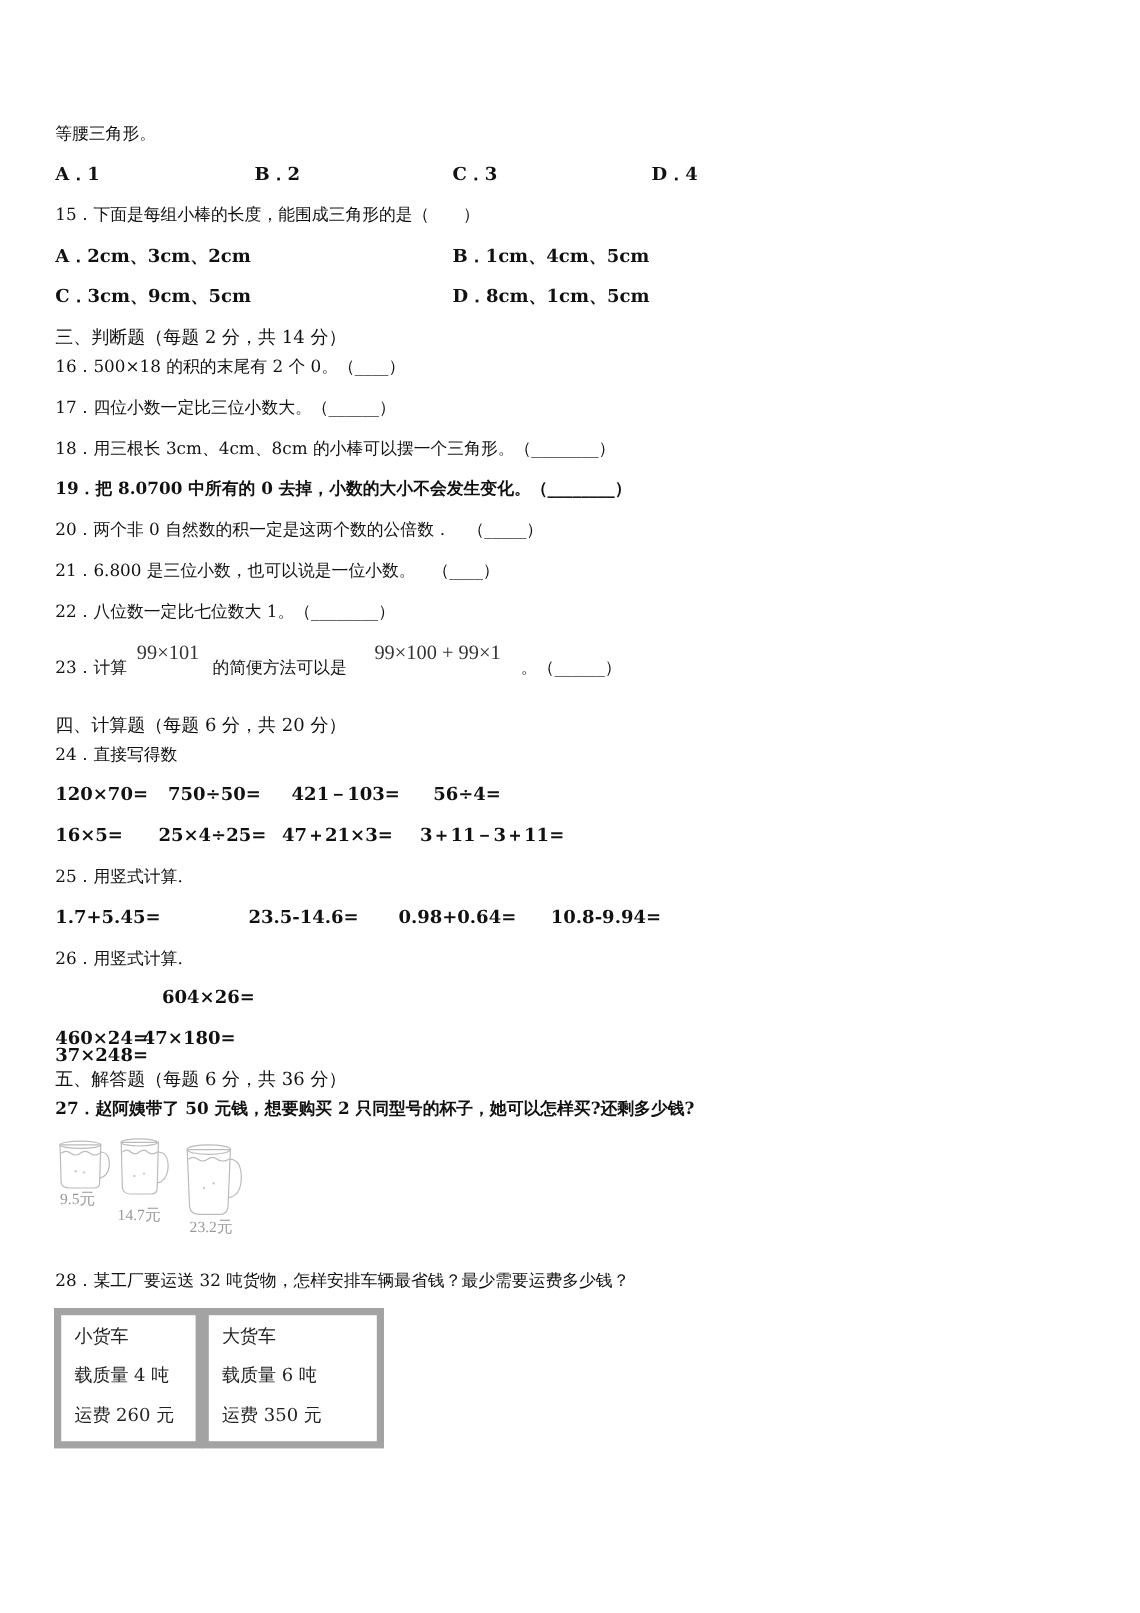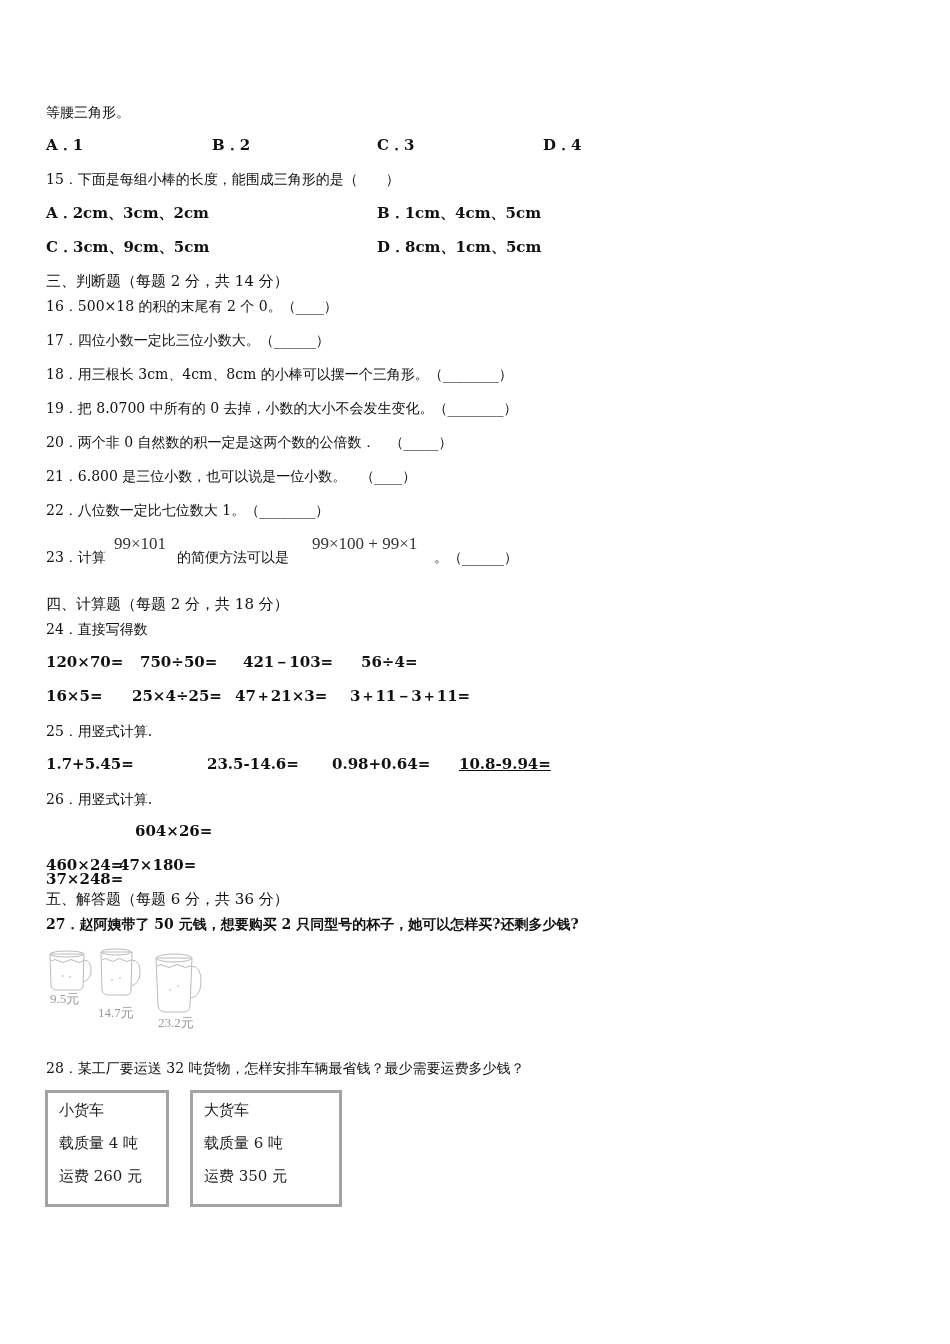--- a/index.html
+++ b/index.html
@@ -5,21 +5,21 @@
   html, body { margin: 0; padding: 0; background: #ffffff; }
   body { width: 950px; height: 1344px; position: relative; overflow: hidden;
          font-family: "DejaVu Serif", "Liberation Serif", serif; color: #111; }
   .ln { position: absolute; left: 46px; font-size: 14px; line-height: 18px; white-space: nowrap; }
   .opt { position: absolute; font-size: 15px; font-weight: bold; white-space: nowrap; line-height: 18px; }
   .sec { font-size: 15px; }
   .math { font-family: "Liberation Serif", "DejaVu Serif", serif; font-size: 17px; color: #333; position: absolute; white-space: nowrap; }
   .big { font-size: 14px; font-weight: bold; }
   .cups { position: absolute; left: 46px; top: 946px; width: 165px; height: 86px; }
   .cup-label { position: absolute; font-family: "Liberation Serif", serif; font-size: 13px; color: #999; white-space: nowrap; }
-  .truck-box { position: absolute; top: 1090px; height: 117px; border: 3px solid #a3a3a3; box-sizing: border-box; }
+  .truck-box { position: absolute; top: 1090px; height: 117px; border: 6px solid #a3a3a3; box-sizing: border-box; }
   .truck-box div { position: absolute; left: 11px; font-size: 15px; white-space: nowrap; color: #222; }
 </style>
 </head>
 <body>
 
 <div class="ln" style="top:103px;">等腰三角形。</div>
 <div class="opt" style="left:46px;top:136px;">A．1</div>
 <div class="opt" style="left:212px;top:136px;">B．2</div>
 <div class="opt" style="left:377px;top:136px;">C．3</div>
 <div class="opt" style="left:543px;top:136px;">D．4</div>
@@ -27,47 +27,47 @@
 <div class="ln" style="top:170px;">15．下面是每组小棒的长度，能围成三角形的是（　　）</div>
 <div class="opt" style="left:46px;top:204px;">A．2cm、3cm、2cm</div>
 <div class="opt" style="left:377px;top:204px;">B．1cm、4cm、5cm</div>
 <div class="opt" style="left:46px;top:238px;">C．3cm、9cm、5cm</div>
 <div class="opt" style="left:377px;top:238px;">D．8cm、1cm、5cm</div>
 
 <div class="ln sec" style="top:272px;">三、判断题（每题 2 分，共 14 分）</div>
 <div class="ln" style="top:297px;">16．500×18 的积的末尾有 2 个 0。（____）</div>
 <div class="ln" style="top:331px;">17．四位小数一定比三位小数大。（______）</div>
 <div class="ln" style="top:365px;">18．用三根长 3cm、4cm、8cm 的小棒可以摆一个三角形。（________）</div>
-<div class="ln" style="top:399px;">19．把 8.0700 中所有的 0 去掉，小数的大小不会发生变化。（________）</div>
+<div class="ln" style="top:399px;font-weight:bold;">19．把 8.0700 中所有的 0 去掉，小数的大小不会发生变化。（________）</div>
 <div class="ln" style="top:433px;">20．两个非 0 自然数的积一定是这两个数的公倍数．　（_____）</div>
 <div class="ln" style="top:467px;">21．6.800 是三位小数，也可以说是一位小数。　（____）</div>
 <div class="ln" style="top:501px;">22．八位数一定比七位数大 1。（________）</div>
 
 <div class="ln" style="top:548px;">23．计算</div>
 <div class="math" style="left:114px;top:534px;">99×101</div>
 <div class="ln" style="left:177px;top:548px;">的简便方法可以是</div>
 <div class="math" style="left:312px;top:534px;">99×100 + 99×1</div>
 <div class="ln" style="left:434px;top:548px;">。（______）</div>
 
-<div class="ln sec" style="top:595px;">四、计算题（每题 2 分，共 18 分）</div>
+<div class="ln sec" style="top:595px;">四、计算题（每题 6 分，共 20 分）</div>
 <div class="ln" style="top:620px;">24．直接写得数</div>
 <div class="opt" style="left:46px;top:653px;text-align:center;">120×70=</div>
 <div class="opt" style="left:140px;top:653px;">750÷50=</div>
 <div class="opt" style="left:243px;top:653px;">421－103=</div>
 <div class="opt" style="left:361px;top:653px;">56÷4=</div>
 <div class="opt" style="left:46px;top:687px;">16×5=</div>
 <div class="opt" style="left:132px;top:687px;">25×4÷25=</div>
 <div class="opt" style="left:235px;top:687px;">47＋21×3=</div>
 <div class="opt" style="left:350px;top:687px;">3＋11－3＋11=</div>
 
 <div class="ln" style="top:722px;">25．用竖式计算.</div>
 <div class="opt" style="left:46px;top:755px;">1.7+5.45=</div>
 <div class="opt" style="left:207px;top:755px;">23.5-14.6=</div>
 <div class="opt" style="left:332px;top:755px;">0.98+0.64=</div>
-<div class="opt" style="left:459px;top:755px;text-decoration:underline;">10.8-9.94=</div>
+<div class="opt" style="left:459px;top:755px;">10.8-9.94=</div>
 
 <div class="ln" style="top:790px;">26．用竖式计算.</div>
 <div class="opt" style="left:46px;top:822px;margin-top:48px;">37×248=</div>
 <div class="opt" style="left:119px;top:822px;margin-left:16px;">604×26=</div>
 <div class="opt" style="left:46px;top:856px;">460×24=</div>
 <div class="opt" style="left:119px;top:856px;">47×180=</div>
 
 <div class="ln sec" style="top:890px;">五、解答题（每题 6 分，共 36 分）</div>
 <div class="ln big" style="top:915px;">27．赵阿姨带了 50 元钱，想要购买 2 只同型号的杯子，她可以怎样买?还剩多少钱?</div>
 
@@ -104,17 +104,17 @@
   <span class="cup-label" style="left:112px;top:68px;">23.2元</span>
 </div>
 
 <div class="ln" style="top:1059px;">28．某工厂要运送 32 吨货物，怎样安排车辆最省钱？最少需要运费多少钱？</div>
 
 <div class="truck-box" style="left:45px;width:124px;">
   <div style="top:8px;">小货车</div>
   <div style="top:41px;">载质量 4 吨</div>
   <div style="top:74px;">运费 260 元</div>
 </div>
-<div class="truck-box" style="left:190px;width:152px;">
+<div class="truck-box" style="left:168px;width:152px;">
   <div style="top:8px;">大货车</div>
   <div style="top:41px;">载质量 6 吨</div>
   <div style="top:74px;">运费 350 元</div>
 </div>
 
 </body></html>

